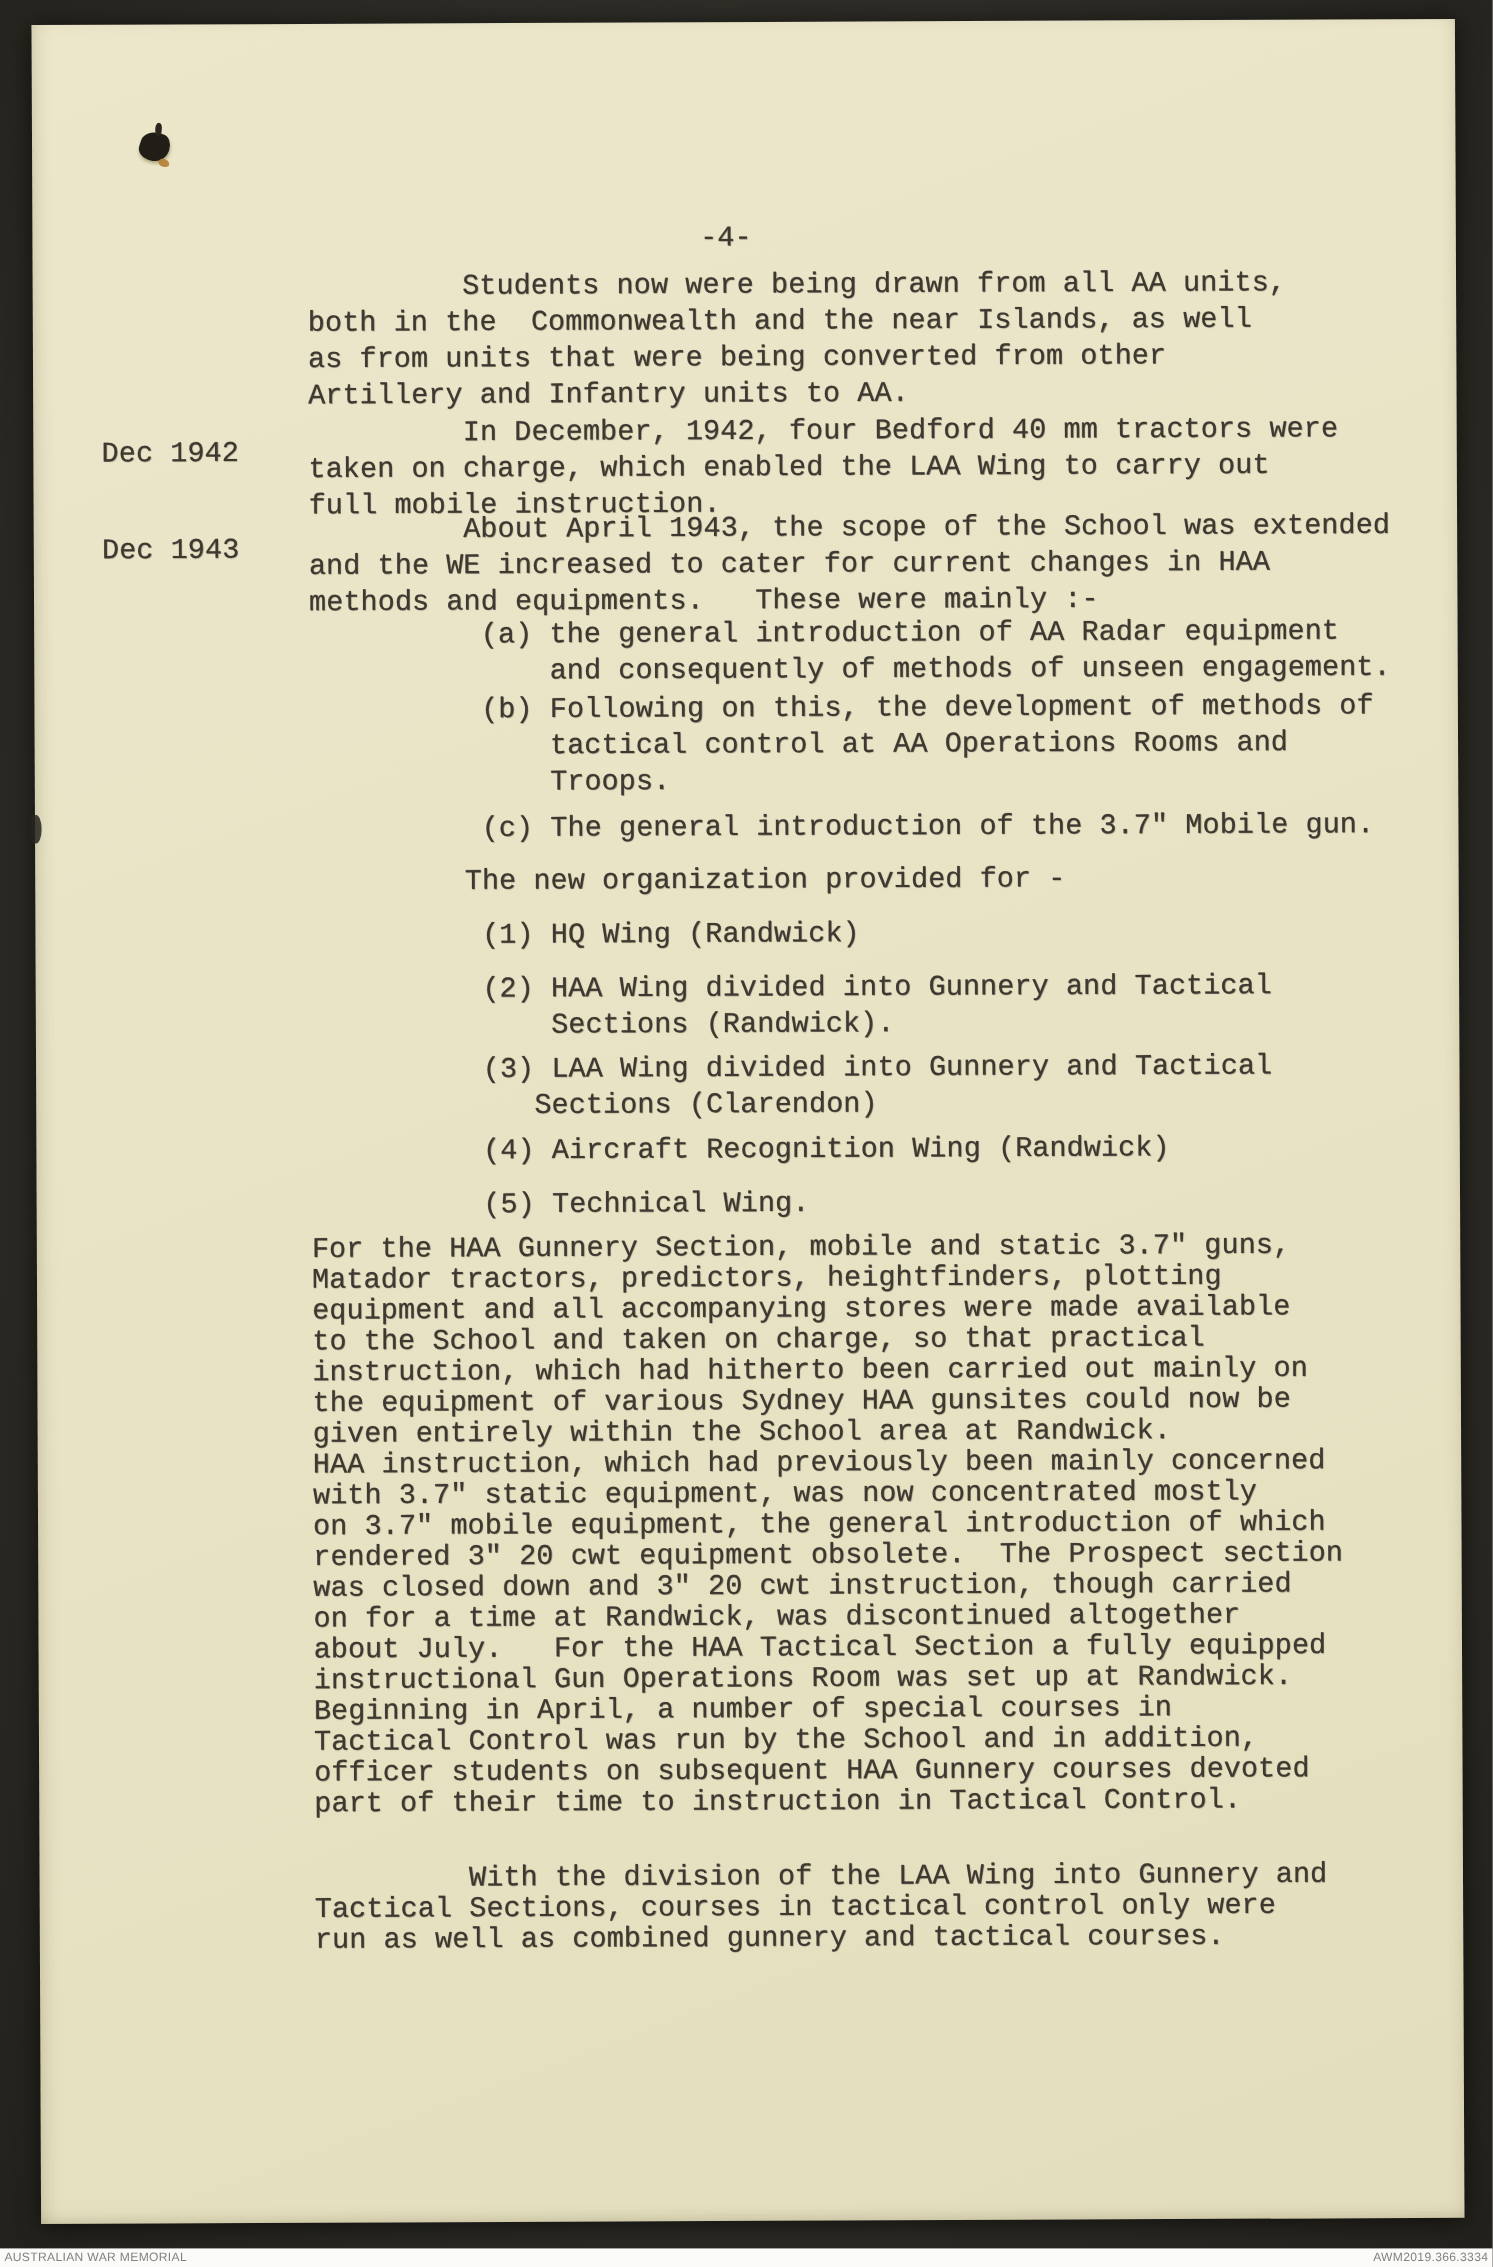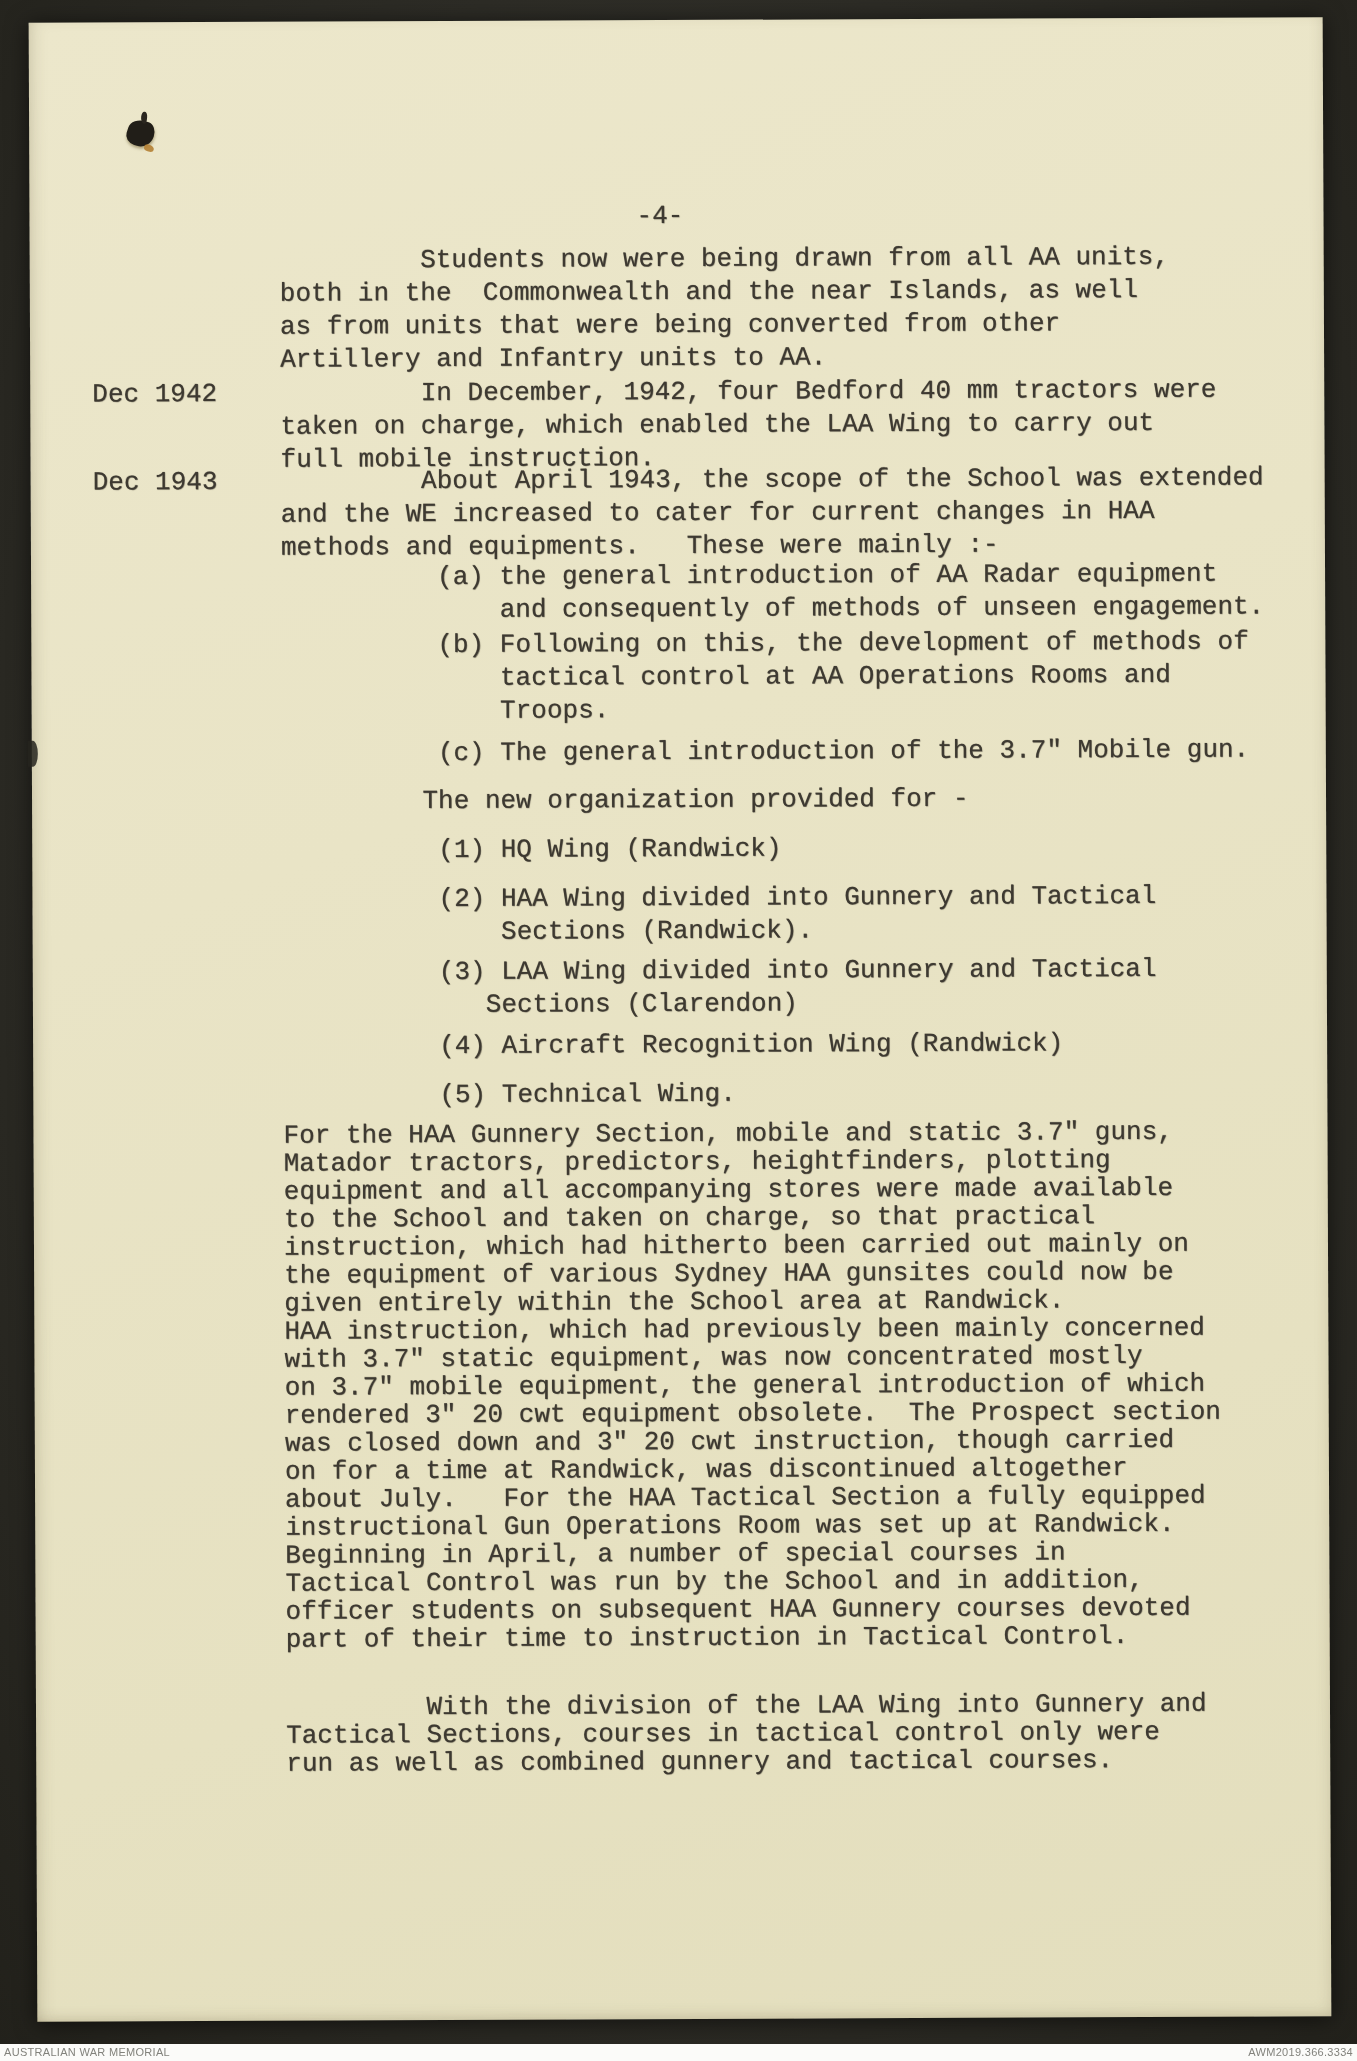--- a/index.html
+++ b/index.html
@@ -18,21 +18,21 @@
   }
   .typed {
     position:absolute;
     font-family: "Liberation Mono", "DejaVu Sans Mono", monospace;
     font-size:26px; line-height:33px; color:#3d3931;
     white-space:pre;
     text-shadow: 0.5px 0.5px 0.7px rgba(56,51,41,0.55), -0.3px -0.3px 0.5px rgba(56,51,41,0.25);
   }
   .tight { line-height:28px; }
   .body-col { left:250px; }
-  .margin-note { left:62px; }
+  .margin-note { left:62px;margin-top:18px; }
   .pageno { left:607px; top:180px; }
   .b-para1   { top:223px; }
   .b-para2   { top:356px; }
   .b-para3   { top:444px; }
   .b-item-a  { top:540px; }
   .b-item-b  { top:608px; }
   .b-item-c  { top:716px; }
   .b-neworg  { top:764px; }
   .b-n1 { top:813px; }
   .b-n2 { top:862px; }

